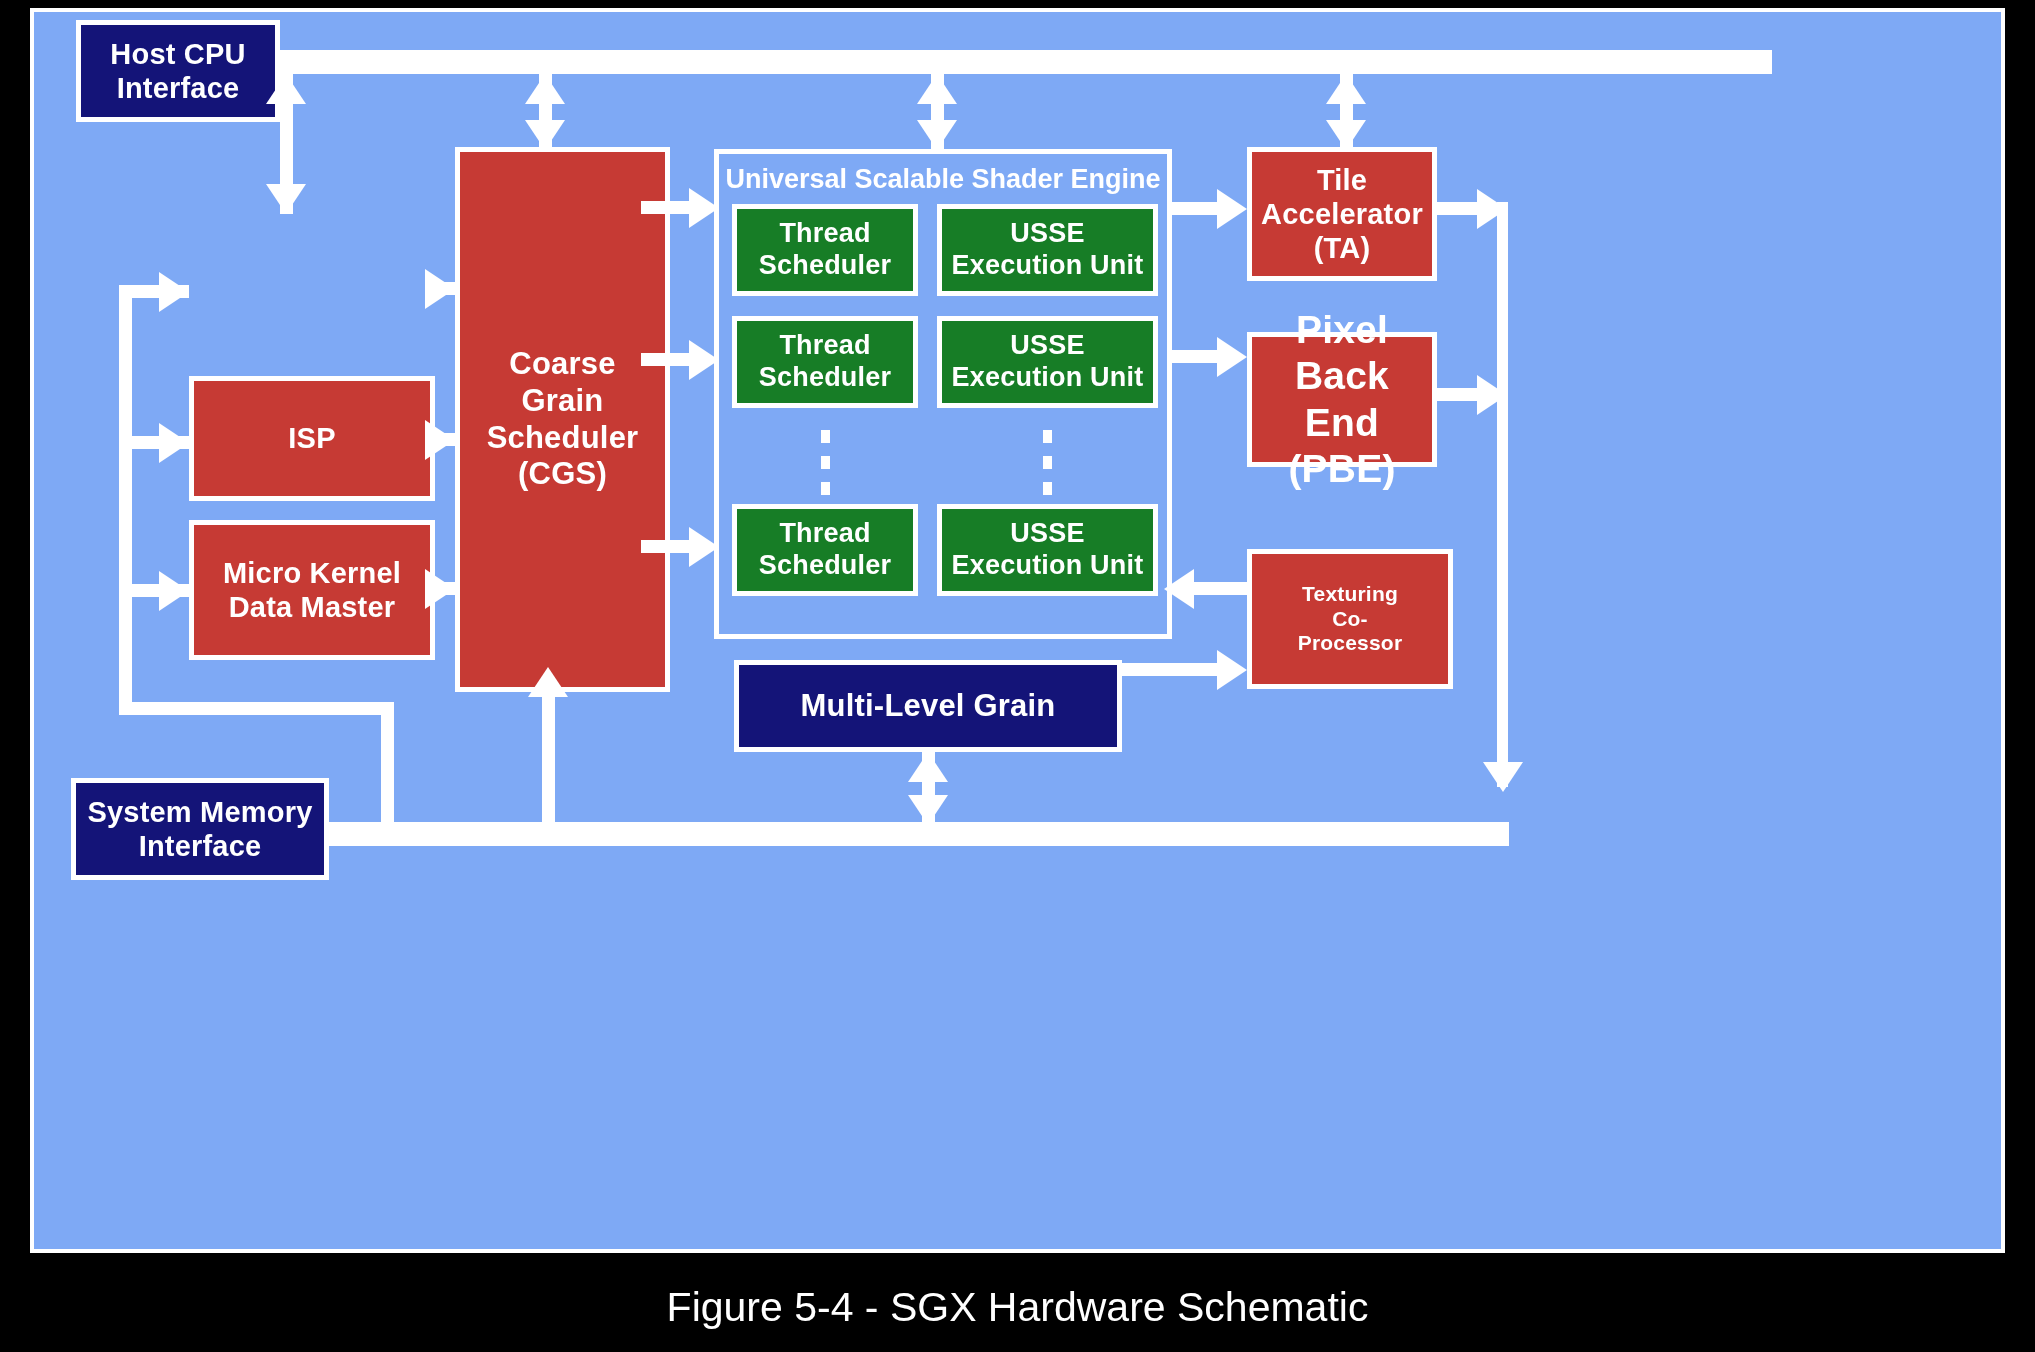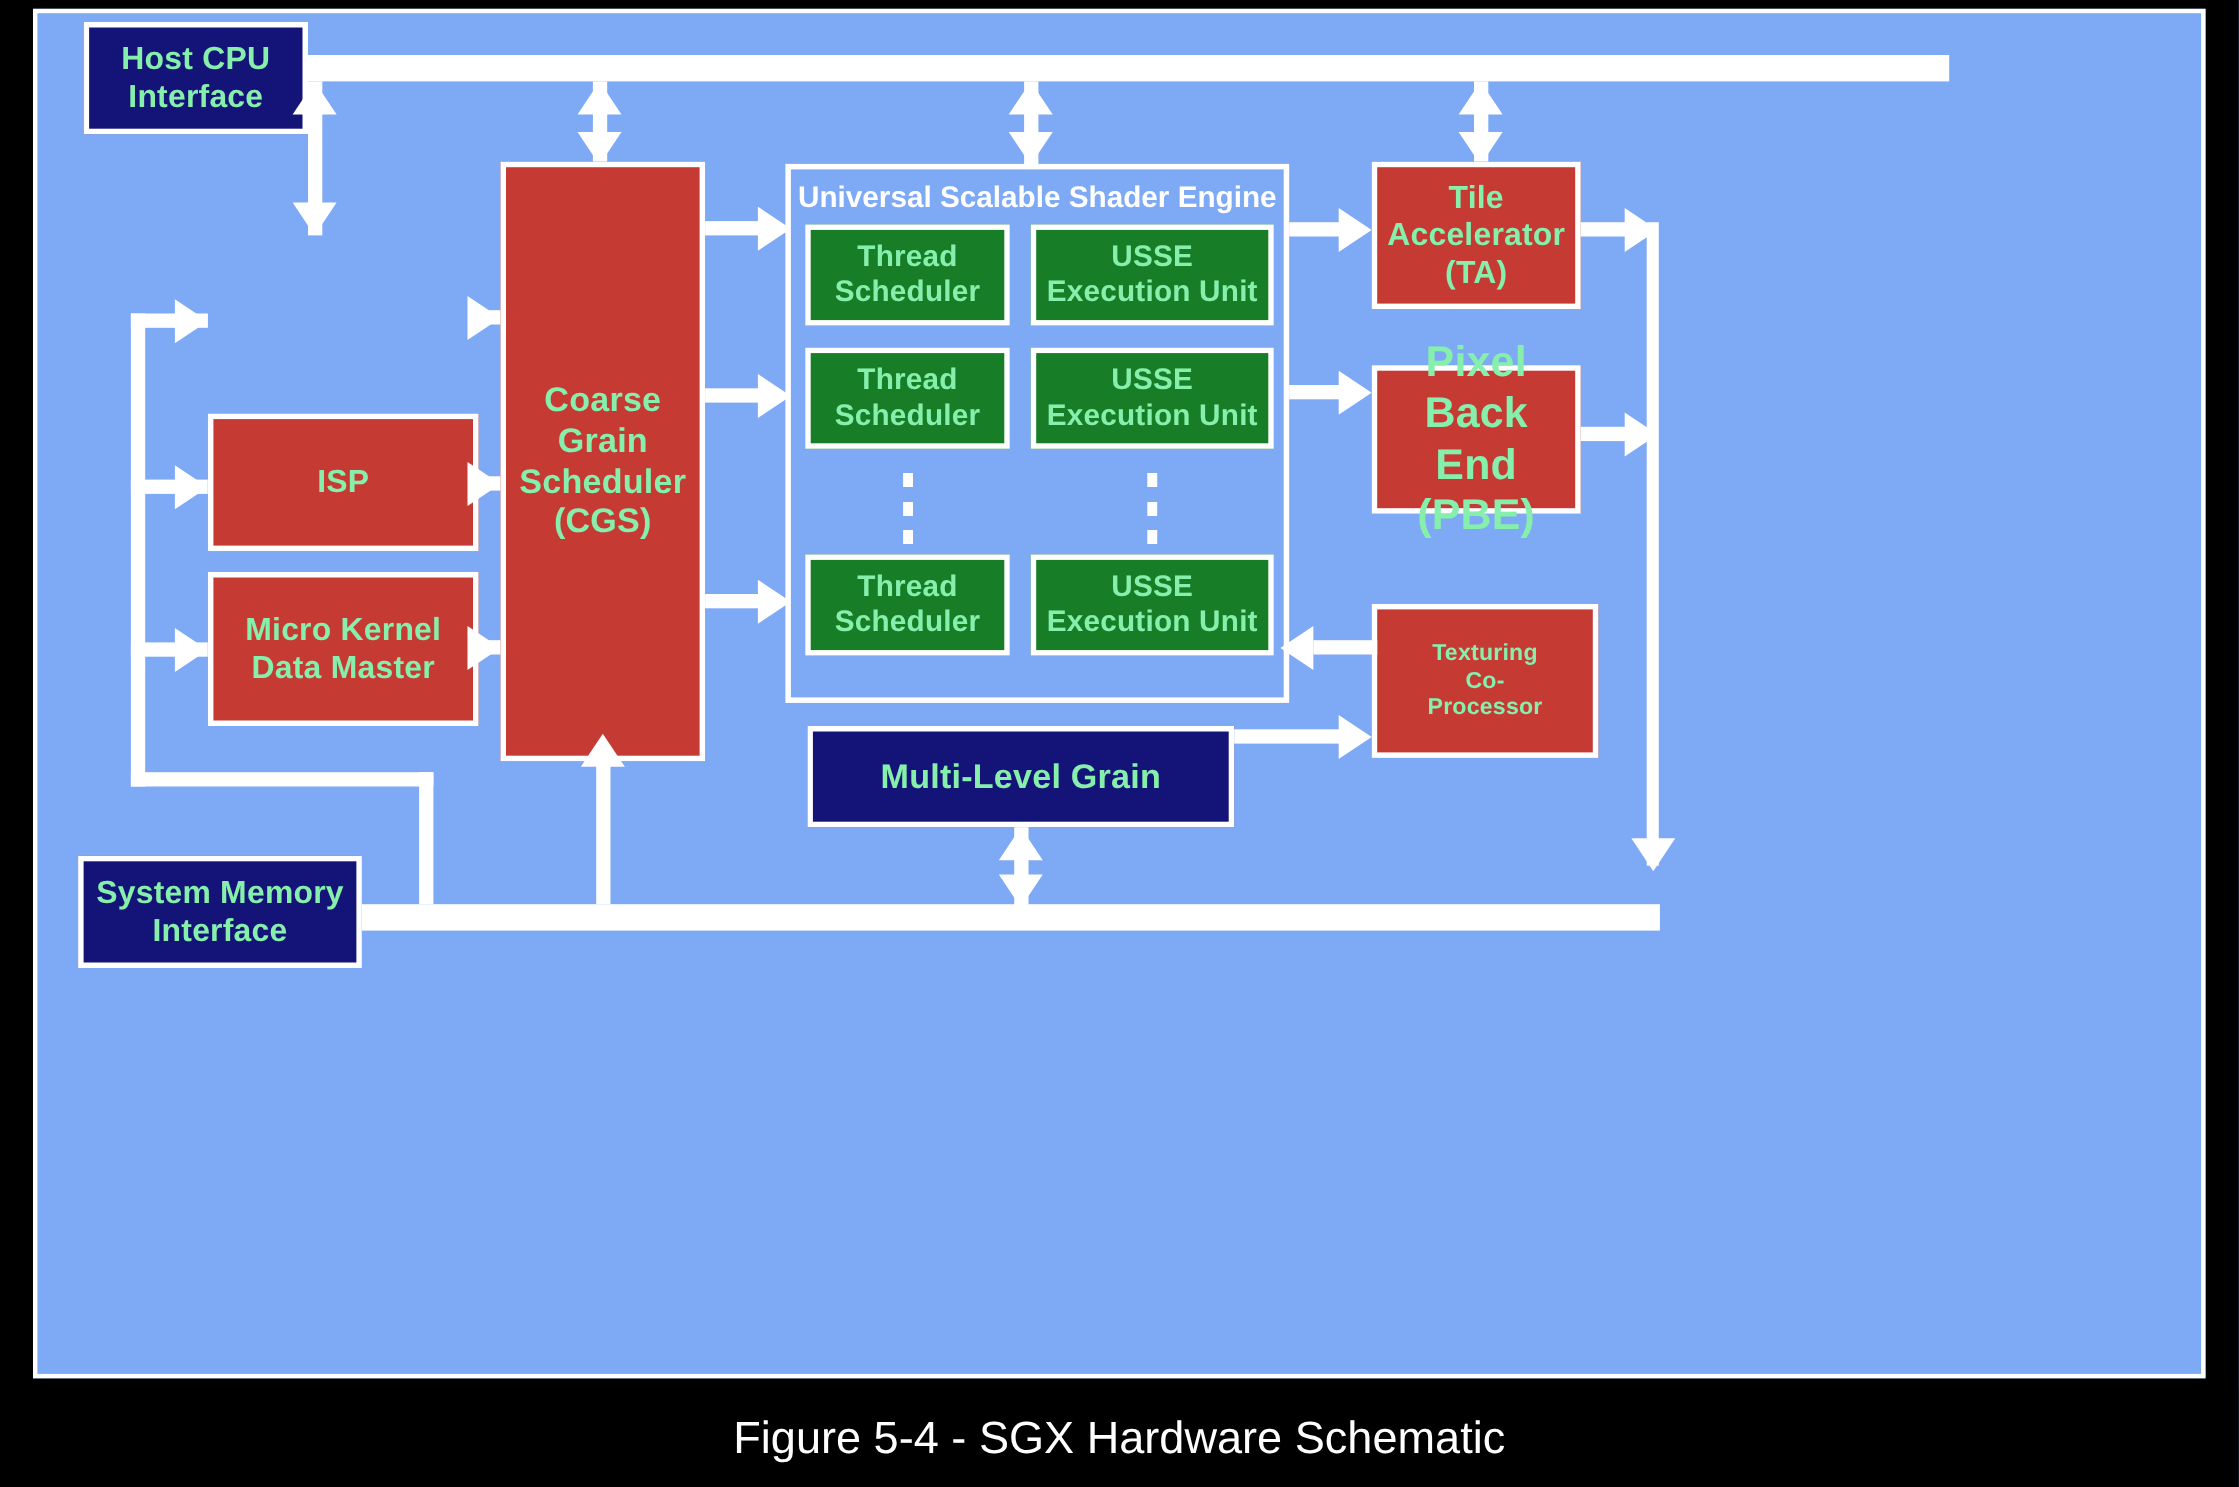--- a/index.html
+++ b/index.html
@@ -18,21 +18,21 @@
     width: 1975px; height: 1245px;
     background: #7ea9f5;
     border: 4px solid #ffffff;
   }
 
   
   .box {
     position: absolute;
     display: flex; align-items: center; justify-content: center;
     text-align: center;
-    color: #86efac;
+    color: #ffffff;
     font-weight: bold;
     line-height: 1.18;
     border: 5px solid #ffffff;
     white-space: pre-line;
     letter-spacing: .2px;
   }
   .navy  { background: #141478; }
   .red   { background: #c63a34; }
   .green { background: #177d26; }
 
@@ -135,21 +135,21 @@
 
     <div class="bar" style="left:401px; top:270px; width:45px; height:13px;"></div>
     <div class="tri tri-r" style="left:391px; top:257px;"></div>
 
     <div class="bar" style="left:401px; top:421px; width:45px; height:13px;"></div>
     <div class="tri tri-r" style="left:391px; top:408px;"></div>
 
     <div class="bar" style="left:401px; top:570px; width:45px; height:13px;"></div>
     <div class="tri tri-r" style="left:391px; top:557px;"></div>
 
-    <div class="box red" style="left:421px; top:135px; width:186px; height:545px; font-size:31px;">Coarse
+    <div class="box red" style="left:421px; top:135px; width:215px; height:545px; font-size:31px;">Coarse
 Grain
 Scheduler
 (CGS)</div>
 
     <div class="bar" style="left:508px; top:680px; width:13px; height:130px;"></div>
     <div class="tri tri-u" style="left:494px; top:655px;"></div>
 
     <div class="bar" style="left:607px; top:189px; width:58px; height:13px;"></div>
     <div class="tri tri-r" style="left:655px; top:176px;"></div>
 

